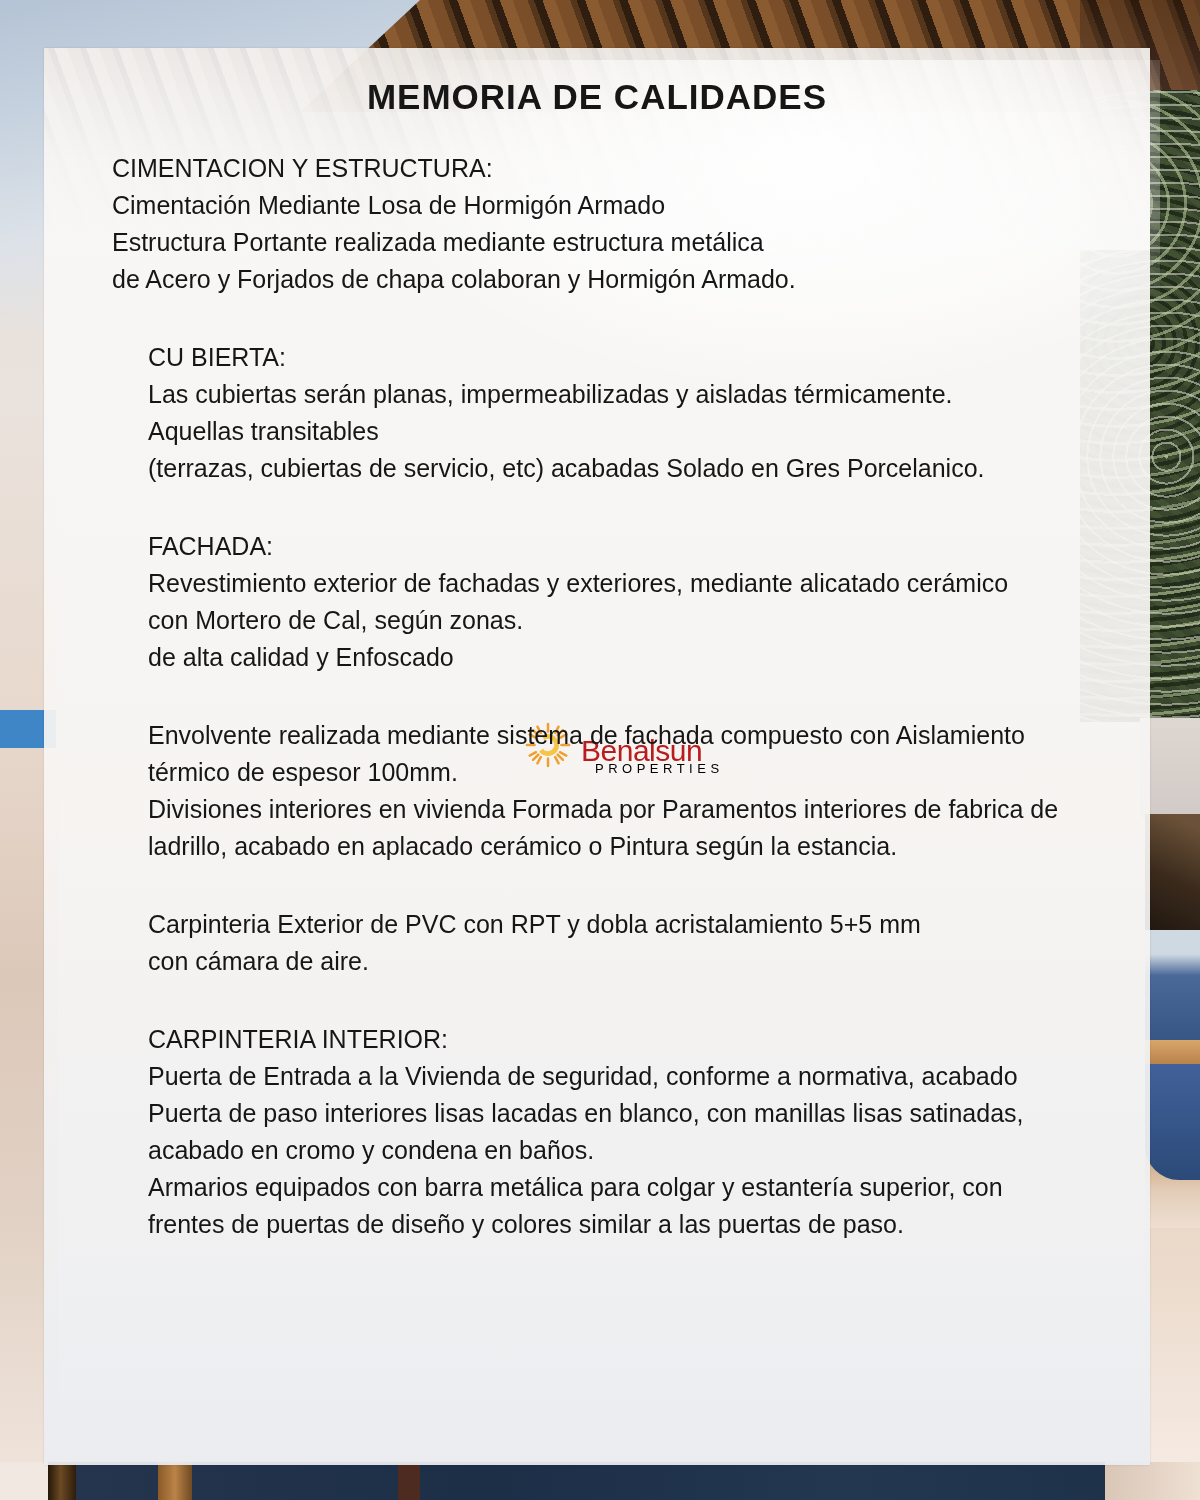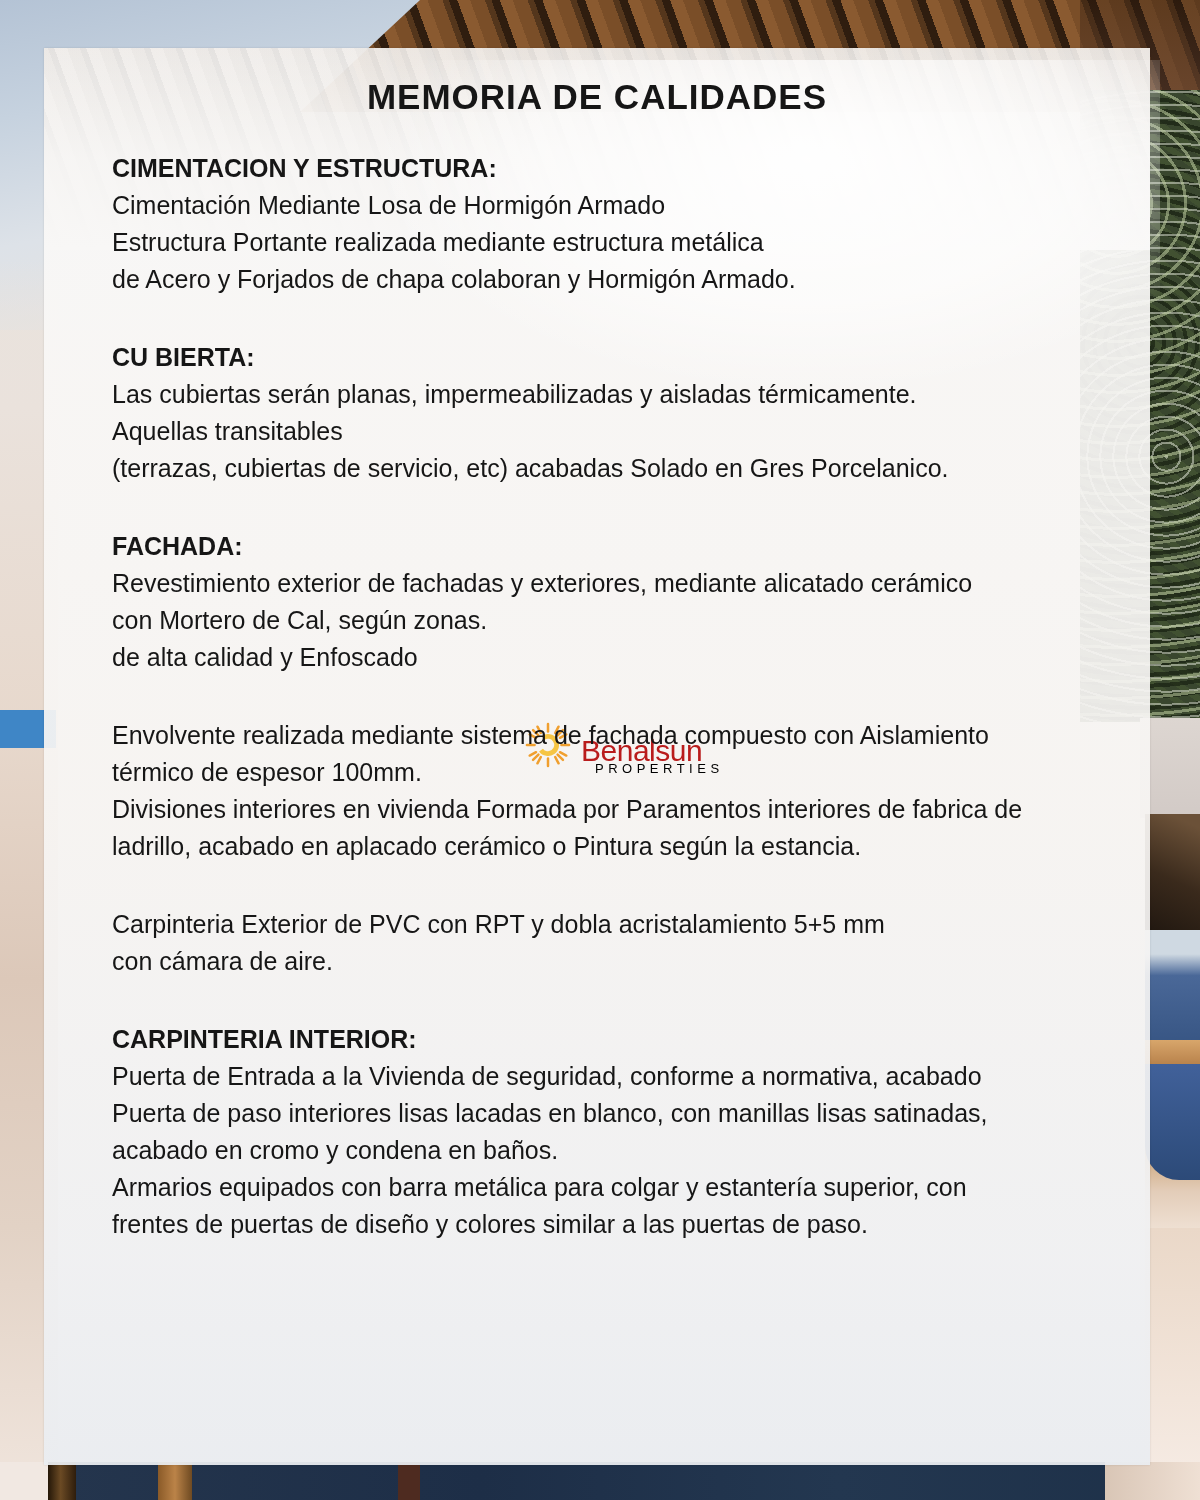--- a/index.html
+++ b/index.html
@@ -67,22 +67,22 @@
     color:#b91c1c;white-space:nowrap;}
   #wm-sub{position:absolute;left:70px;top:39px;font-size:13px;letter-spacing:4.5px;
     color:#000000;white-space:nowrap;}
 
   
   #doc{left:44px;top:48px;width:1106px;height:1417px;z-index:4;
     box-sizing:border-box;padding:28px 68px 0 68px;color:#161616;overflow:hidden;border-radius:31px;}
   #doc-title{font-size:35px;line-height:42px;font-weight:bold;letter-spacing:1px;
     text-align:center;margin:0 0 32px 0;white-space:nowrap;}
   .section{font-size:25px;line-height:37px;}
-  .section + .section{margin-top:41px;}
-  .section .heading{font-weight:bold;white-space:nowrap;}
+  .section + .section{margin-top:41px;margin-left:36px;}
+  .section .heading{font-weight:normal;white-space:nowrap;}
   .section .line{white-space:nowrap;}
 </style>
 </head>
 <body>
 
 <div class="abs" id="bg-base"></div>
 <div class="abs" id="bg-sky"></div>
 <div class="abs" id="bg-left-strip"></div>
 <div class="abs" id="bg-blue-band"></div>
 <div class="abs" id="bg-wood"></div>

